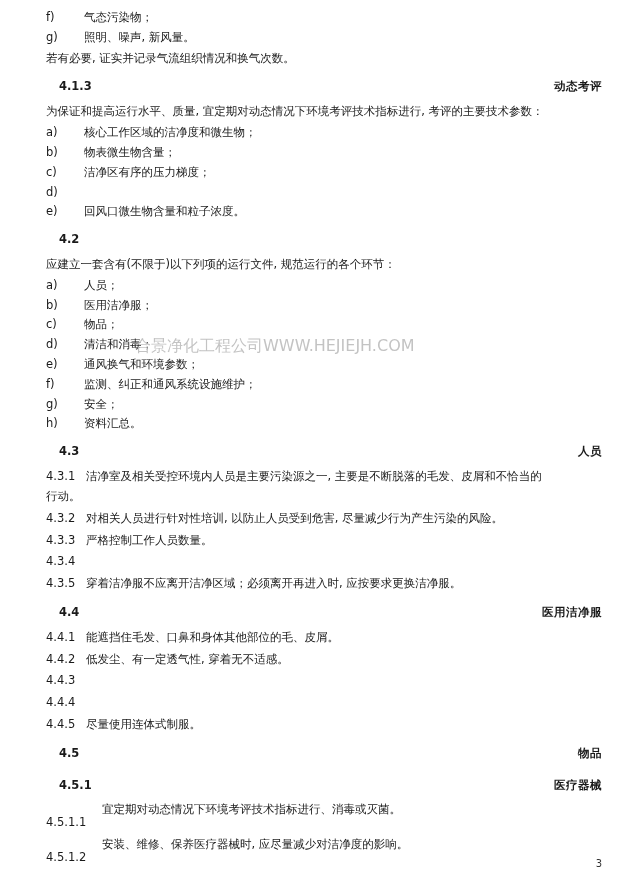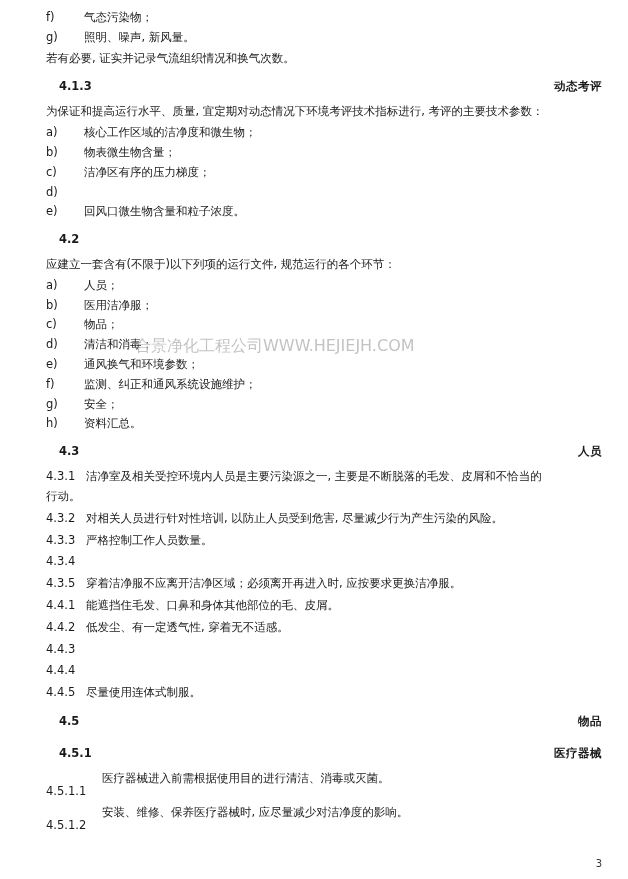--- a/index.html
+++ b/index.html
@@ -210,20 +210,24 @@
       <span class="text">严格控制工作人员数量。</span>
     </div>
     <div class="numbered">
       <span class="num">4.3.4</span>
     </div>
     <div class="numbered">
       <span class="num">4.3.5</span>
       <span class="text">穿着洁净服不应离开洁净区域；必须离开再进入时, 应按要求更换洁净服。</span>
     </div>
 
+    <div class="heading">
+      <span class="num">4.4</span>
+      <span class="title">医用洁净服</span>
+    </div>
     <div class="numbered">
       <span class="num">4.4.1</span>
       <span class="text">能遮挡住毛发、口鼻和身体其他部位的毛、皮屑。</span>
     </div>
     <div class="numbered">
       <span class="num">4.4.2</span>
       <span class="text">低发尘、有一定透气性, 穿着无不适感。</span>
     </div>
     <div class="numbered">
       <span class="num">4.4.3</span>
@@ -240,21 +244,21 @@
       <span class="num">4.5</span>
       <span class="title">物品</span>
     </div>
 
     <div class="heading sub">
       <span class="num">4.5.1</span>
       <span class="title">医疗器械</span>
     </div>
     <div class="numbered deep">
       <span class="num">4.5.1.1</span>
-      <span class="text">医疗器械进入前需根据使用目的进行清洁、消毒或灭菌。</span>
+      <span class="text">宜定期对动态情况下环境考评技术指标进行、消毒或灭菌。</span>
     </div>
     <div class="numbered deep">
       <span class="num">4.5.1.2</span>
       <span class="text">安装、维修、保养医疗器械时, 应尽量减少对洁净度的影响。</span>
     </div>
 
   </div>
 
   <div class="page-number">3</div>
 </div>

